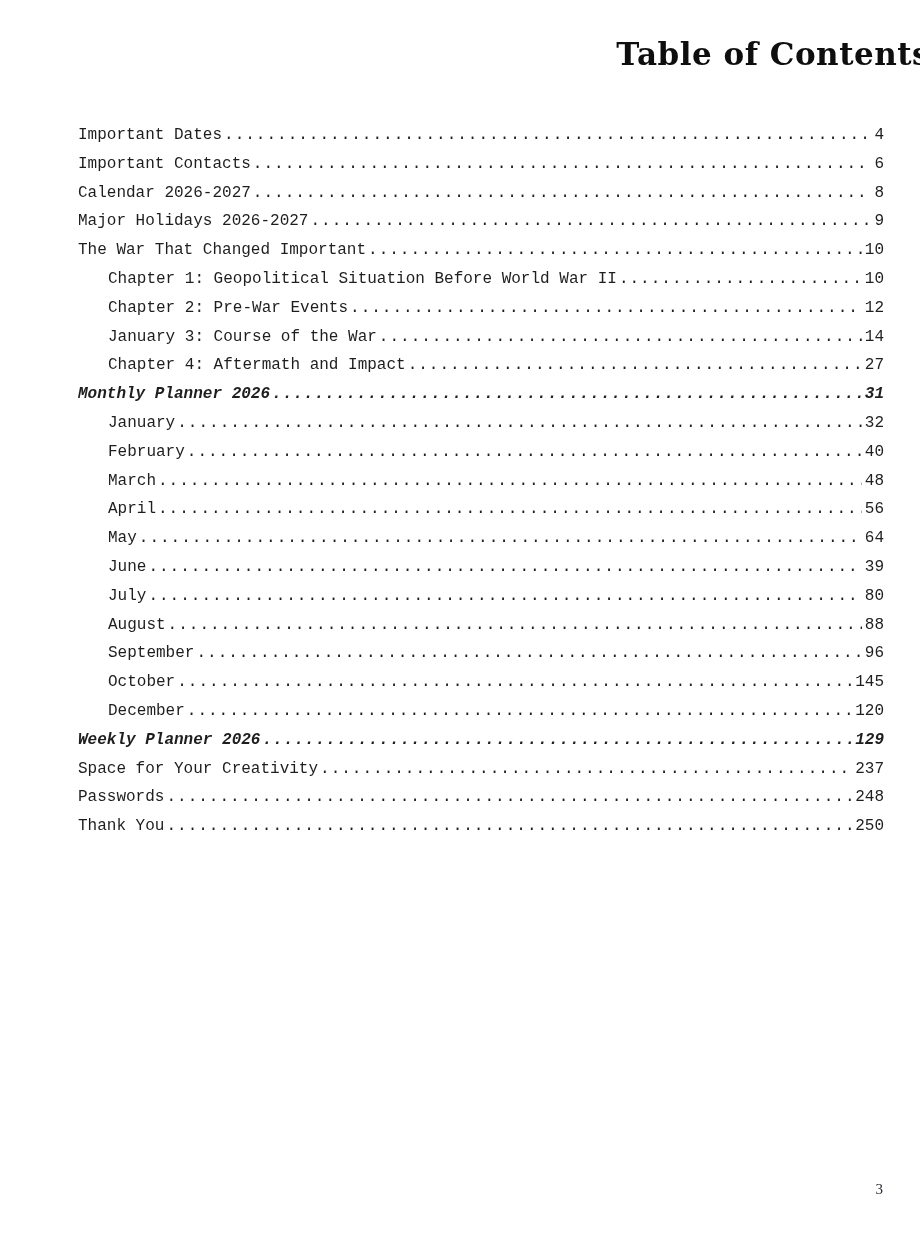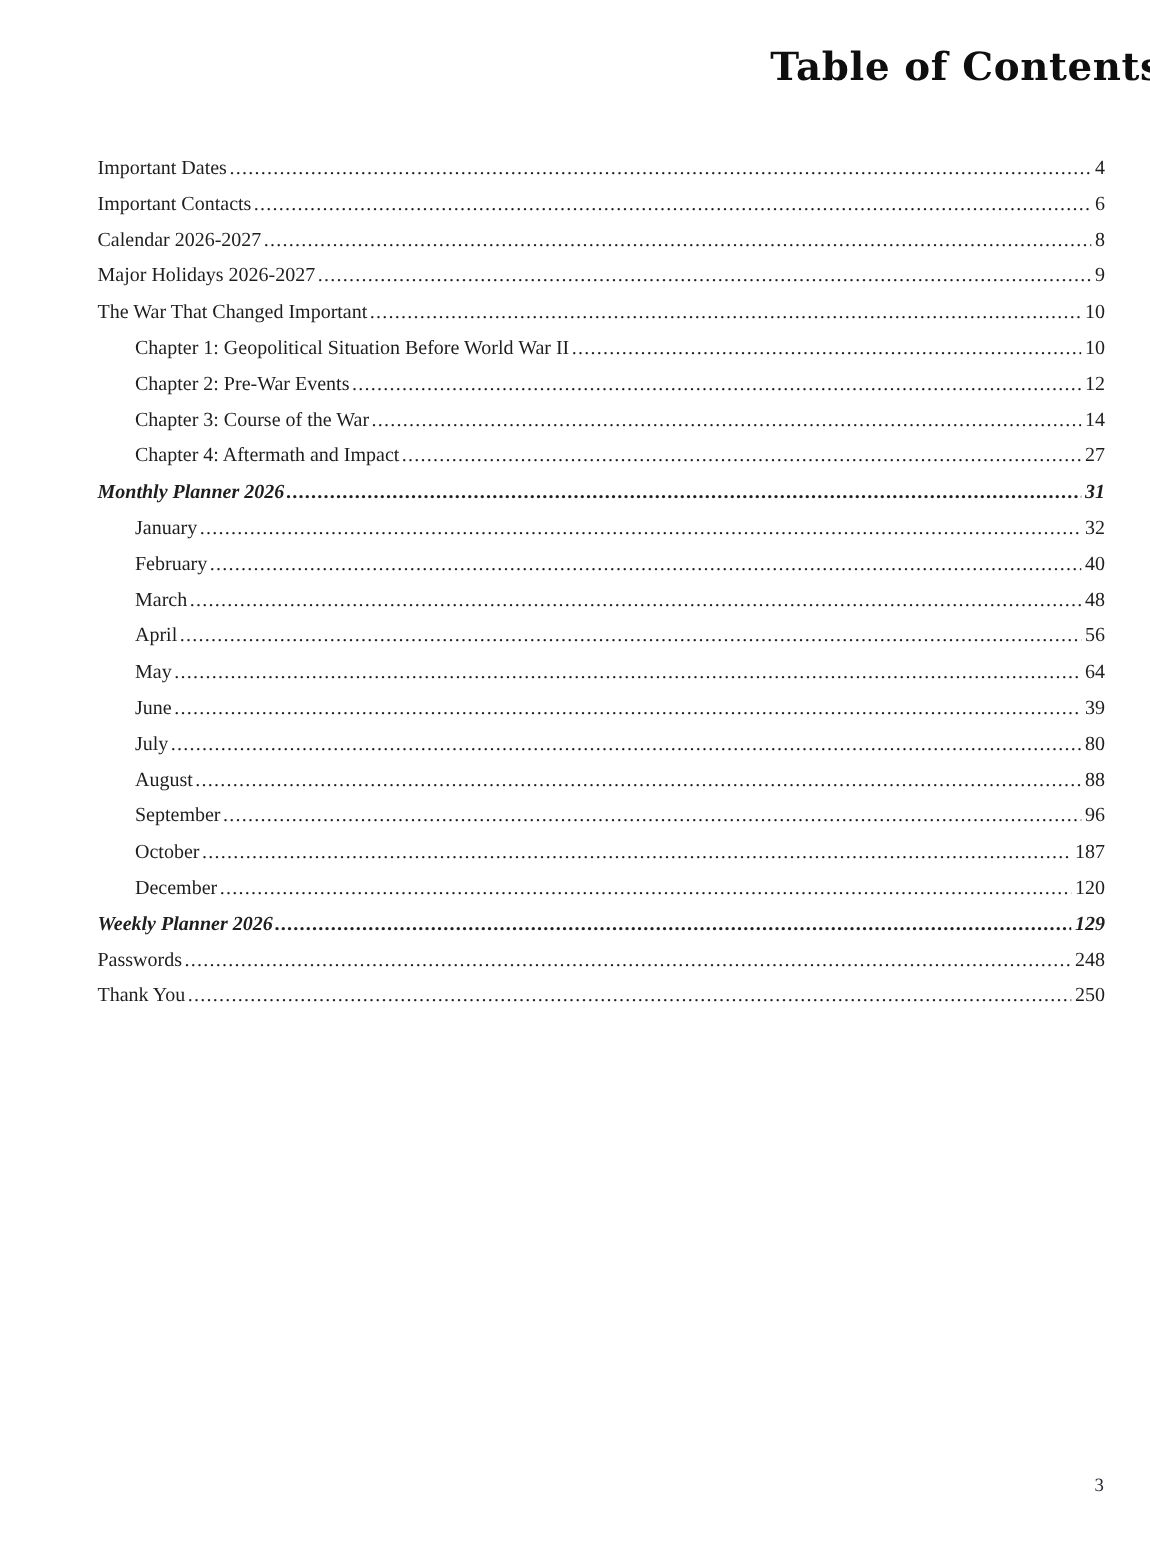--- a/index.html
+++ b/index.html
@@ -27,20 +27,21 @@
     letter-spacing: 0.5px;
     color: #0e0e0e;
     margin: 0;
     padding-left: 10px;
   }
   .toc {
     position: absolute;
     top: 121px;
     left: 78px;
     right: 36px;
+    font-family: Liberation Mono, monospace;
   }
   .toc-row {
     display: flex;
     align-items: baseline;
     height: 28.8px;
     font-size: 16px;
     line-height: 28.8px;
     color: #1e1e1e;
     cursor: pointer;
   }
@@ -105,21 +106,21 @@
     <span class="toc-label">Chapter 1: Geopolitical Situation Before World War II</span>
     <span class="toc-dots"></span>
     <span class="toc-page">10</span>
   </div>
     <div class="toc-row indent-1">
     <span class="toc-label">Chapter 2: Pre-War Events</span>
     <span class="toc-dots"></span>
     <span class="toc-page">12</span>
   </div>
     <div class="toc-row indent-1">
-    <span class="toc-label">Chapter 3: Course of the War</span>
+    <span class="toc-label">January 3: Course of the War</span>
     <span class="toc-dots"></span>
     <span class="toc-page">14</span>
   </div>
     <div class="toc-row indent-1">
     <span class="toc-label">Chapter 4: Aftermath and Impact</span>
     <span class="toc-dots"></span>
     <span class="toc-page">27</span>
   </div>
     <div class="toc-row bold-italic">
     <span class="toc-label">Monthly Planner 2026</span>
@@ -167,33 +168,38 @@
     <span class="toc-page">88</span>
   </div>
     <div class="toc-row indent-1">
     <span class="toc-label">September</span>
     <span class="toc-dots"></span>
     <span class="toc-page">96</span>
   </div>
     <div class="toc-row indent-1">
     <span class="toc-label">October</span>
     <span class="toc-dots"></span>
-    <span class="toc-page">187</span>
+    <span class="toc-page">145</span>
   </div>
     <div class="toc-row indent-1">
     <span class="toc-label">December</span>
     <span class="toc-dots"></span>
     <span class="toc-page">120</span>
   </div>
     <div class="toc-row bold-italic">
     <span class="toc-label">Weekly Planner 2026</span>
     <span class="toc-dots"></span>
     <span class="toc-page">129</span>
   </div>
     <div class="toc-row">
+    <span class="toc-label">Space for Your Creativity</span>
+    <span class="toc-dots"></span>
+    <span class="toc-page">237</span>
+  </div>
+    <div class="toc-row">
     <span class="toc-label">Passwords</span>
     <span class="toc-dots"></span>
     <span class="toc-page">248</span>
   </div>
     <div class="toc-row">
     <span class="toc-label">Thank You</span>
     <span class="toc-dots"></span>
     <span class="toc-page">250</span>
   </div>
   </div>

